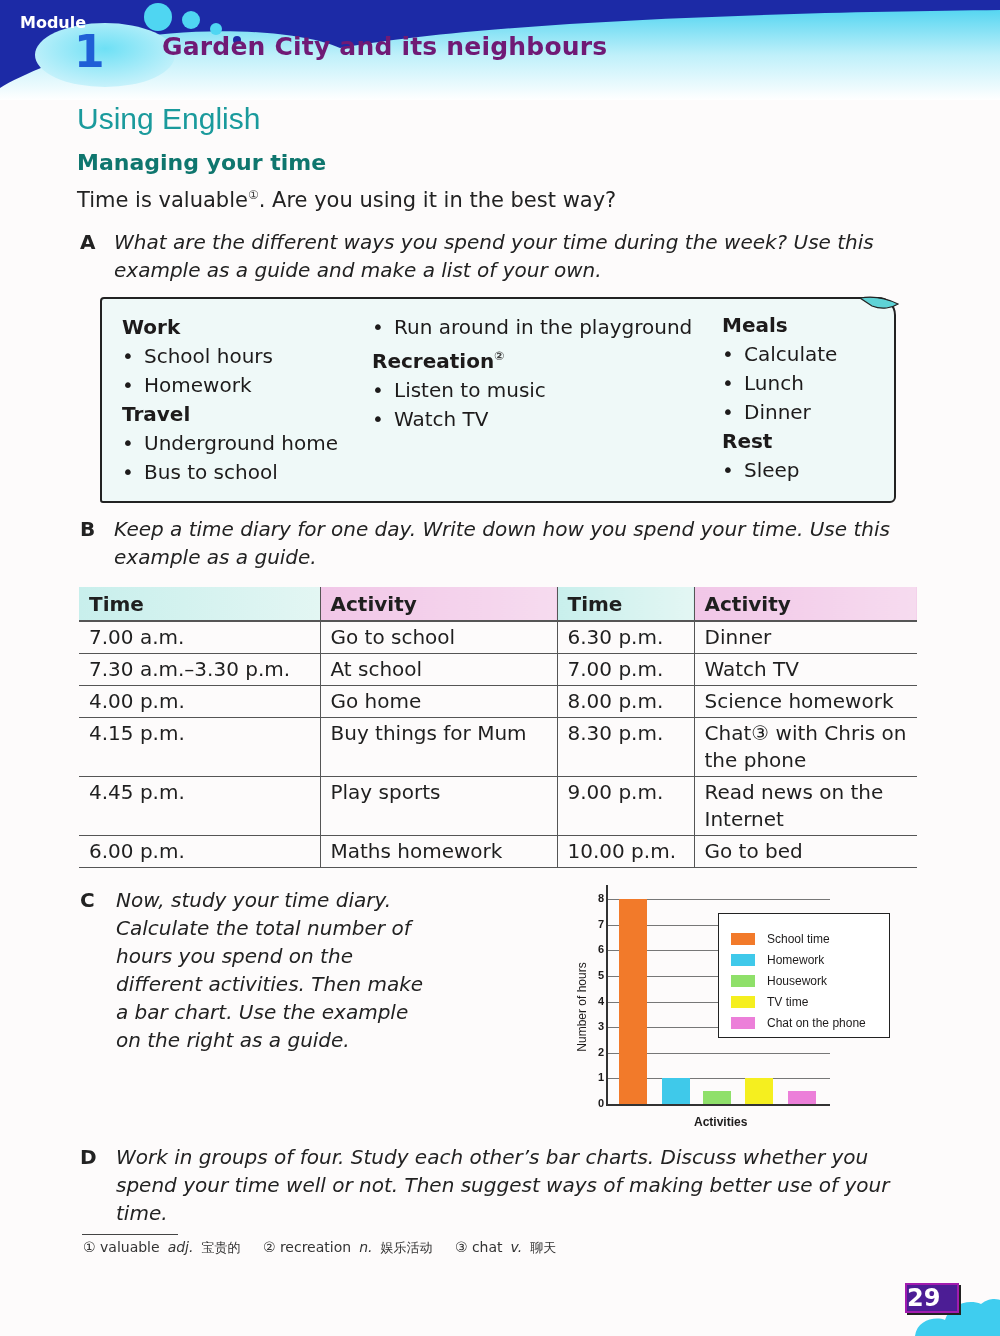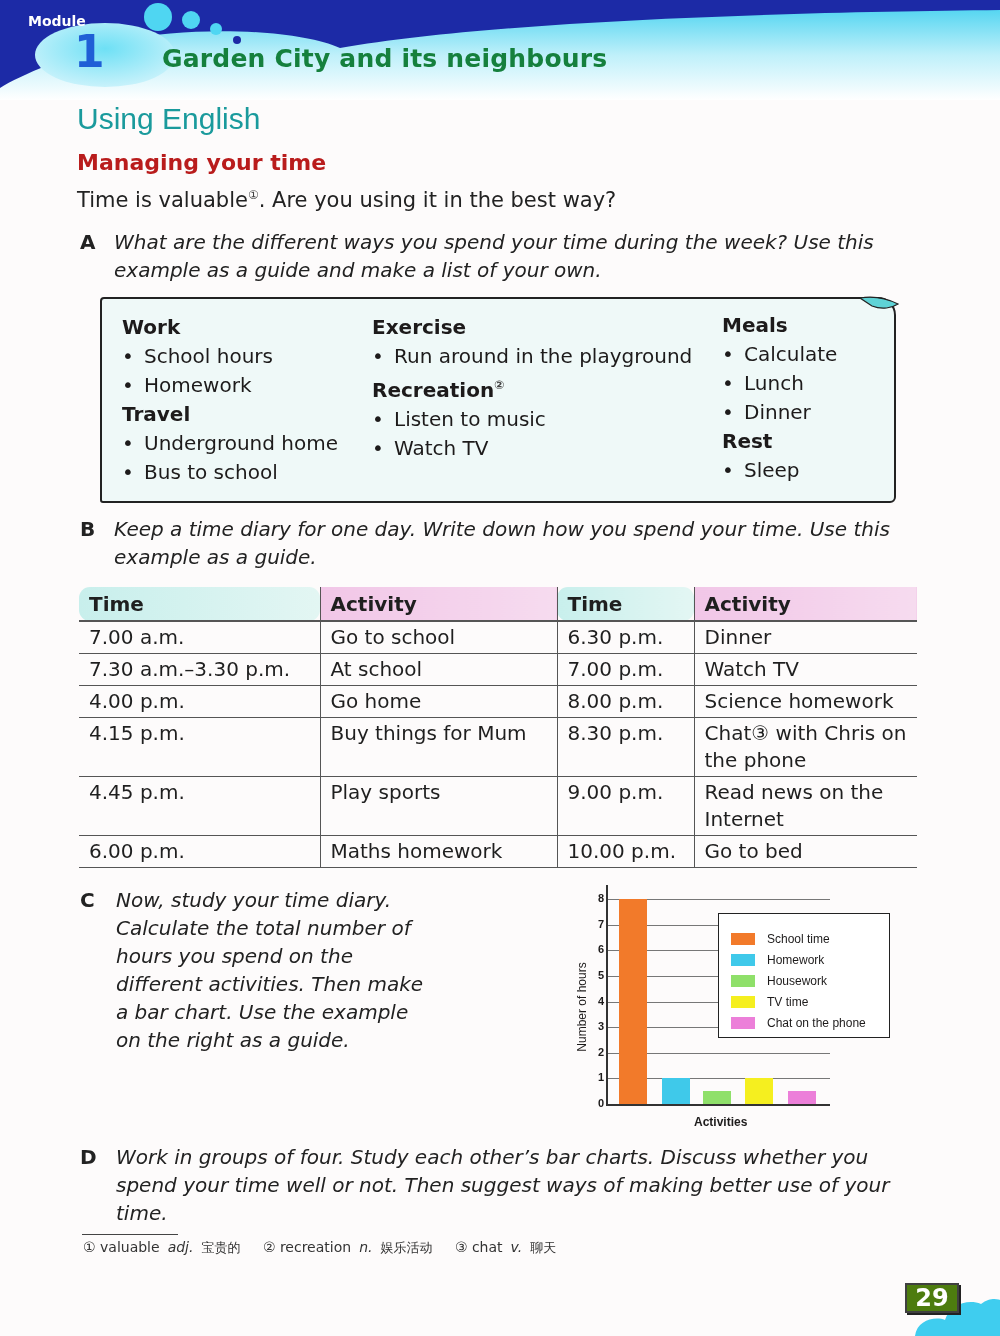--- a/index.html
+++ b/index.html
@@ -2,45 +2,45 @@
 <html><head>
 <meta charset="utf-8">
 <style>
   * { box-sizing: border-box; margin: 0; padding: 0; }
   html, body { width: 1000px; height: 1336px; background: #fdfbfb; overflow: hidden; }
   body { position: relative; font-family: "DejaVu Sans", sans-serif; color: #1d1b1b; }
 
   
   .banner { position: absolute; left: 0; top: 0; width: 1000px; height: 100px; overflow: hidden; }
   .banner svg { position: absolute; left: 0; top: 0; }
-  .module-label { position: absolute; left: 28px; top: 13px; color: #fff; font-family: "DejaVu Sans", sans-serif; font-weight: bold; font-size: 14px; }
+  .module-label { position: absolute; left: 20px; top: 13px; color: #fff; font-family: "DejaVu Sans", sans-serif; font-weight: bold; font-size: 16px; }
   .module-num { position: absolute; left: 74px; top: 28px; color: #1f5fd6; font-family: "DejaVu Sans", sans-serif; font-weight: bold; font-size: 44px; line-height: 48px; }
-  .module-title { position: absolute; left: 162px; top: 44px; color: #15803d; font-family: "DejaVu Sans", sans-serif; font-weight: bold; font-size: 25px; letter-spacing: 0.2px; }
+  .module-title { position: absolute; left: 162px; top: 32px; color: #701a75; font-family: "DejaVu Sans", sans-serif; font-weight: bold; font-size: 25px; letter-spacing: 0.2px; }
 
   .section-title { position: absolute; left: 77px; top: 102px; color: #1a9a9c; font-family: "Liberation Sans", sans-serif; font-size: 30px; font-weight: normal; }
-  .subsection-title { position: absolute; left: 77px; top: 150px; font-family: "DejaVu Sans", sans-serif; font-weight: bold; font-size: 22px; color: #b91c1c; }
+  .subsection-title { position: absolute; left: 77px; top: 150px; font-family: "DejaVu Sans", sans-serif; font-weight: bold; font-size: 22px; color: #0f766e; }
   .intro { position: absolute; left: 77px; top: 188px; font-size: 21px; font-family: "DejaVu Sans", sans-serif; color: #222; }
   sup.circ { font-size: 12px; vertical-align: 8px; color: #444; }
 
   .task { position: absolute; left: 80px; font-family: "DejaVu Sans", sans-serif; font-size: 20px; font-style: italic; line-height: 28px; color: #222; }
   .task .letter { position: absolute; left: 0; top: 0; font-style: normal; font-weight: bold; font-size: 20px; }
   .task .text { margin-left: 34px; }
 
   
   .note-box { position: absolute; left: 100px; top: 297px; width: 796px; height: 206px; background: #eff9f8; border: 2px solid #222; border-radius: 4px 18px 6px 3px; }
   .note-col { position: absolute; top: 14px; font-family: "DejaVu Sans", sans-serif; font-size: 20px; line-height: 29px; }
   .note-col .cat { font-weight: bold; }
   .note-col .itm { padding-left: 0; }
   .note-col .itm::before { content: "\2022"; display: inline-block; width: 22px; }
   .curl { position: absolute; left: 858px; top: 292px; width: 42px; height: 30px; }
 
   
   .diary { position: absolute; left: 79px; top: 587px; width: 838px; border-collapse: collapse; font-family: "DejaVu Sans", sans-serif; font-size: 20px; color: #1f1f1f; }
   .diary th { text-align: left; font-weight: bold; font-size: 20px; height: 34px; padding: 0 10px; border-bottom: 2px solid #555; }
-  .diary th.tcol { background: linear-gradient(90deg, #c8efec, #e3f6f3); border-radius: 11px; }
+  .diary th.tcol { background: linear-gradient(90deg, #c8efec, #e3f6f3); }
   .diary th.acol { background: linear-gradient(90deg, #f1c6e7, #f6dbef); }
   .diary td { vertical-align: top; padding: 2px 10px 0 10px; border-bottom: 1.5px solid #555; line-height: 27px; }
   .diary td.c2, .diary th.c2, .diary td.c3, .diary th.c3, .diary td.c4, .diary th.c4 { border-left: 1.5px solid #555; }
   .diary tr.r1 td { height: 32px; margin-top: 35px; }
   .diary tr.r2 td { height: 59px; }
 
   
   .chart { position: absolute; left: 560px; top: 885px; width: 340px; height: 250px; }
   .chart .ylabel { position: absolute; left: -38px; top: 115px; transform: rotate(-90deg); font-size: 12px; font-family: "Liberation Sans", sans-serif; width: 120px; text-align: center; }
   .chart .ytick { position: absolute; left: 32px; font-size: 11px; font-weight: bold; font-family: "Liberation Sans", sans-serif; width: 12px; text-align: right; }
@@ -52,21 +52,21 @@
   .chart .legend { position: absolute; left: 158px; top: 28px; width: 172px; height: 125px; border: 1.5px solid #222; background: #fff; padding: 14px 0 12px 12px; }
   .chart .lg-row { display: flex; align-items: center; height: 21px; font-size: 12px; font-family: "Liberation Sans", sans-serif; }
   .chart .lg-sw { width: 24px; height: 12px; margin-right: 12px; }
 
   .footnote-rule { position: absolute; left: 82px; top: 1234px; width: 96px; height: 1px; background: #444; }
   .footnotes { position: absolute; left: 83px; top: 1239px; font-size: 14px; font-family: "DejaVu Sans", sans-serif; color: #333; white-space: nowrap; }
   .footnotes .fn { margin-right: 18px; }
   .footnotes .pos { font-style: italic; margin: 0 8px; }
   .footnotes .zh { font-family: "DejaVu Serif", serif; font-size: 13px; }
 
-  .page-num { position: absolute; left: 905px; top: 1283px; width: 54px; height: 30px; background: #4d7c0f; border: 2px solid #404040; box-shadow: 2px 2px 0 #222; color: #fff; font-weight: bold; font-size: 24px; line-height: 26px; text-align: center; font-family: "DejaVu Sans", sans-serif; }
+  .page-num { position: absolute; left: 905px; top: 1283px; width: 54px; height: 30px; background: #4c1d95; border: 2px solid #a21caf; box-shadow: 2px 2px 0 #222; color: #fff; font-weight: bold; font-size: 24px; line-height: 26px; text-align: left; font-family: "DejaVu Sans", sans-serif; }
   .cloud { position: absolute; left: 905px; top: 1290px; }
 </style>
 </head>
 <body>
 
 <div class="banner">
   <svg width="1000" height="100" viewBox="0 0 1000 100">
     <defs>
       <linearGradient id="lg1" x1="0" y1="0" x2="0" y2="1">
         <stop offset="0" stop-color="#3fd0ef"></stop>
@@ -103,21 +103,20 @@
 <div class="note-box">
   <div class="note-col" style="left:20px;">
     <div class="cat">Work</div>
     <div class="itm">School hours</div>
     <div class="itm">Homework</div>
     <div class="cat">Travel</div>
     <div class="itm">Underground home</div>
     <div class="itm">Bus to school</div>
   </div>
   <div class="note-col" style="left:270px;">
-    <div class="cat">Exercise</div>
     <div class="itm">Run around in the playground</div>
     <div class="cat"><span>Recreation</span><sup class="circ">②</sup></div>
     <div class="itm">Listen to music</div>
     <div class="itm">Watch TV</div>
   </div>
   <div class="note-col" style="left:620px; top:12px;">
     <div class="cat">Meals</div>
     <div class="itm">Calculate</div>
     <div class="itm">Lunch</div>
     <div class="itm">Dinner</div>

